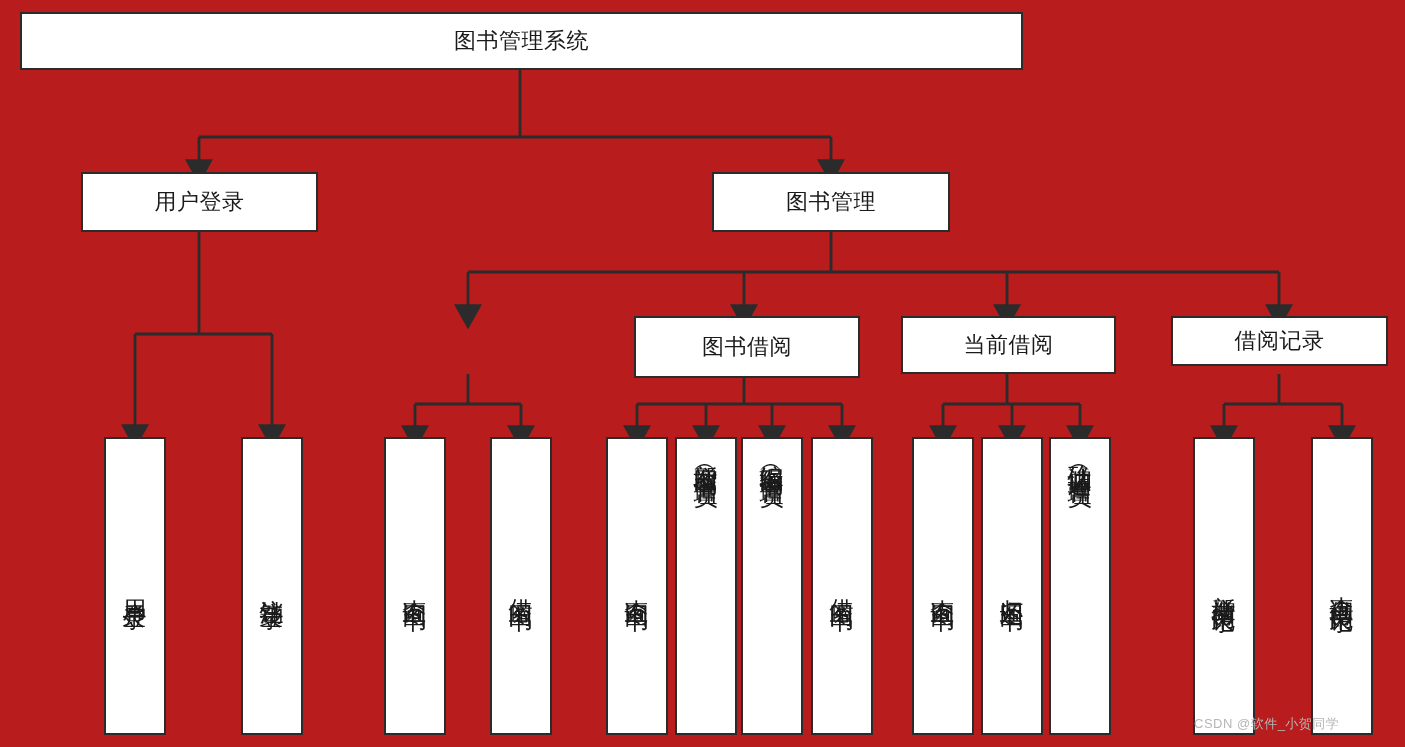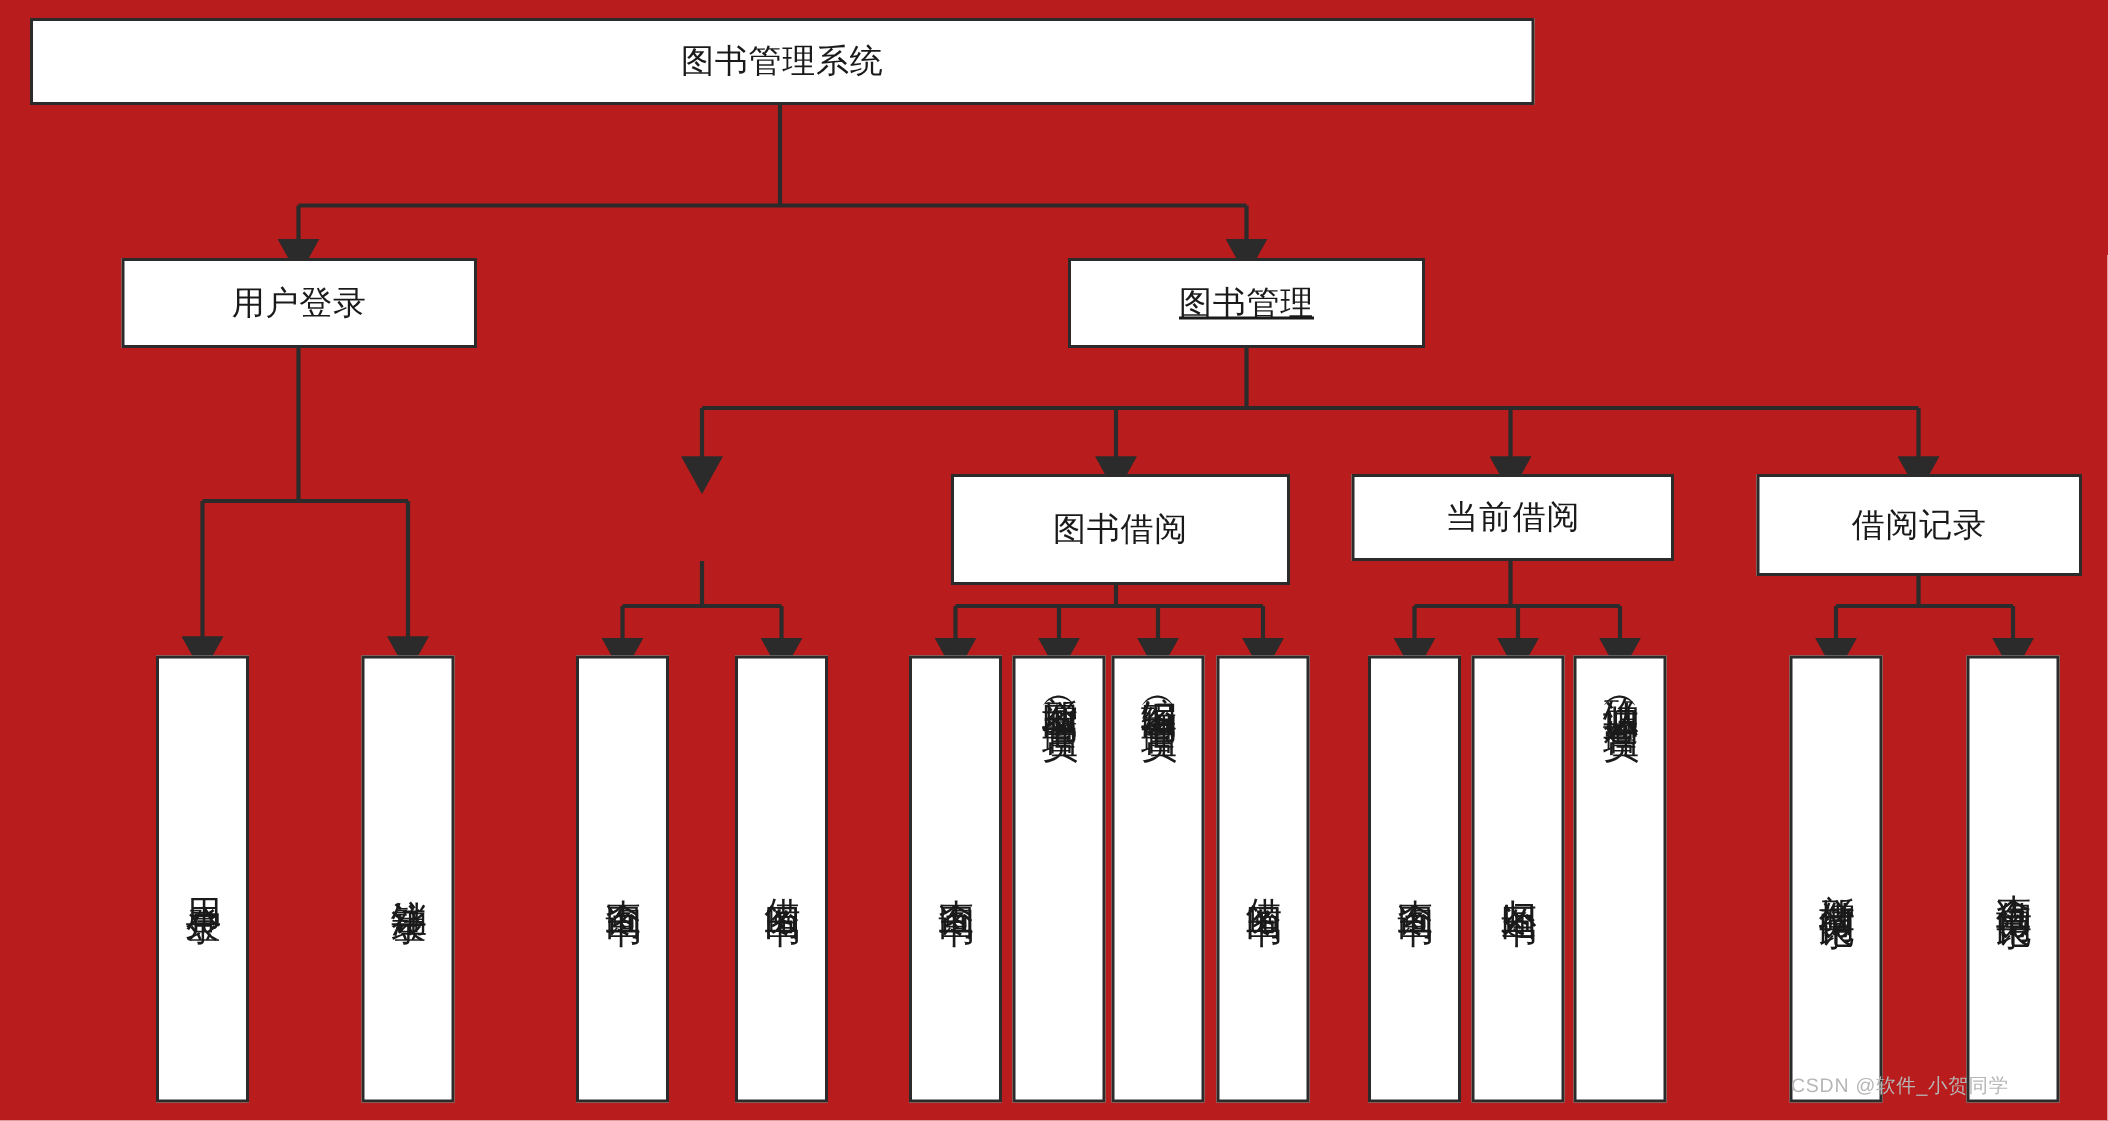--- a/index.html
+++ b/index.html
@@ -135,31 +135,31 @@
     </g>
   </svg>
 
   <div class="node horiz" style="left:20px; top:12px; width:1003px; height:58px;">
     <span class="label">图书管理系统</span>
   </div>
 
   <div class="node horiz" style="left:81px; top:172px; width:237px; height:60px;">
     <span class="label">用户登录</span>
   </div>
-  <div class="node horiz" style="left:712px; top:172px; width:238px; height:60px;text-decoration:underline;">
+  <div class="node horiz" style="left:712px; top:172px; width:238px; height:60px;">
     <span class="label">图书管理</span>
   </div>
 
-  <div class="node horiz" style="left:634px; top:316px; width:226px; height:74px;">
+  <div class="node horiz" style="left:634px; top:316px; width:226px; height:62px;">
     <span class="label">图书借阅</span>
   </div>
   <div class="node horiz" style="left:901px; top:316px; width:215px; height:58px;">
     <span class="label">当前借阅</span>
   </div>
-  <div class="node horiz" style="left:1171px; top:316px; width:217px; height:68px;">
+  <div class="node horiz" style="left:1171px; top:316px; width:217px; height:50px;">
     <span class="label">借阅记录</span>
   </div>
 
   <div class="node vert center" style="left:104px; top:437px; width:62px; height:298px;">
     <span class="label">用户登录</span>
   </div>
   <div class="node vert center" style="left:241px; top:437px; width:62px; height:298px;">
     <span class="label">注销登录</span>
   </div>
 

